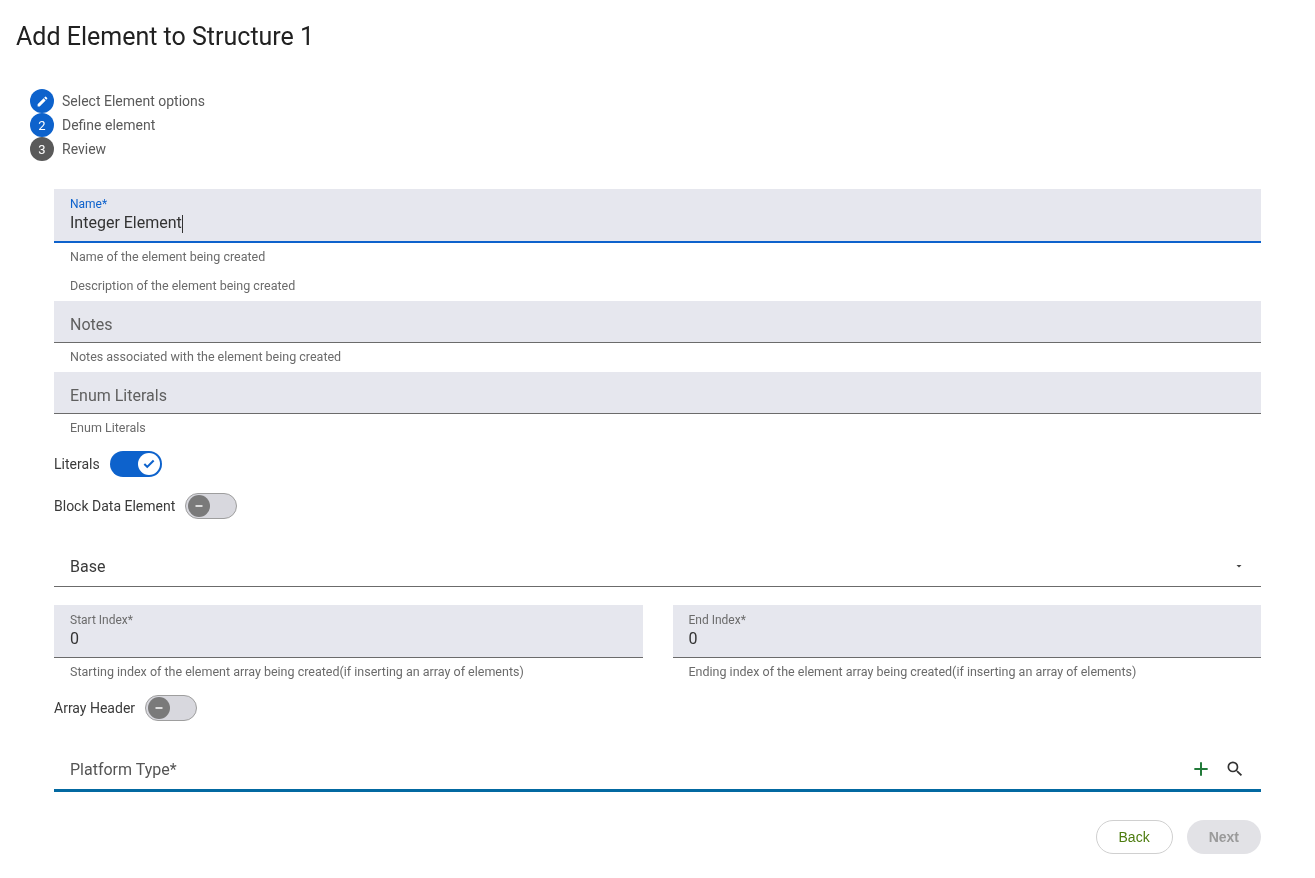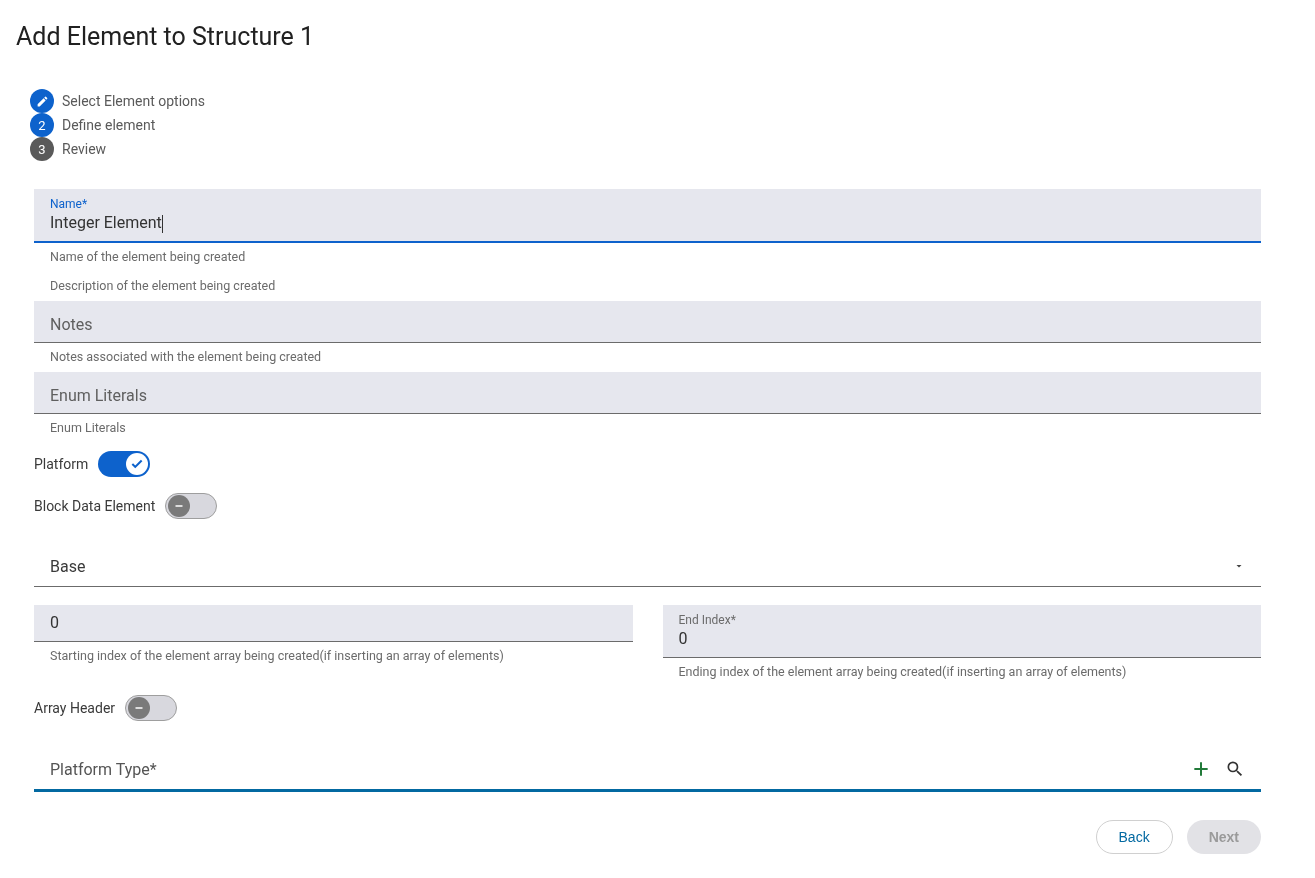--- a/index.html
+++ b/index.html
@@ -46,21 +46,21 @@
   color: #5a5a5a;
 }
 .step-line {
   flex: 1;
   height: 1px;
   background: #bdbdbd;
   margin: 0 10px;
 }
 
 .form {
-  padding: 16px 54px 0 34px;
+  padding: 16px 54px 0 54px;
 }
 
 .field {
   background: #e6e7ee;
   border-bottom: 1px solid #6b6b6b;
   padding: 8px 16px 6px 16px;
   position: relative;
 }
 .field.focused { border-bottom: 2px solid #0d62cc; }
 .field-label {
@@ -180,21 +180,21 @@
 }
 .btn {
   border-radius: 18px;
   padding: 8px 22px;
   font-size: 14px;
   cursor: pointer;
   border: none;
 }
 .btn-back {
   background: #fff;
-  color: #0369a1;
+  color: #4d7c0f;
   border: 1px solid #d0d0d0;
 }
 .btn-next {
   background: #e2e2e6;
   color: #9a9a9a;
   font-weight: bold;
 }
 .cursor-caret {
   display: inline-block;
   width: 1px;
@@ -247,21 +247,21 @@
     <div class="field-placeholder">Notes</div>
   </div>
   <div class="helper">Notes associated with the element being created</div>
 
   <div class="field" style="padding:0 16px;">
     <div class="field-placeholder">Enum Literals</div>
   </div>
   <div class="helper">Enum Literals</div>
 
   <div class="toggle-row">
-    <span class="toggle-label">Platform</span>
+    <span class="toggle-label">Literals</span>
     <div class="toggle on">
       <div class="toggle-knob">
         <svg class="check-svg" viewBox="0 0 24 24" fill="none" stroke="#0d62cc" stroke-width="3.5">
             <polyline points="20 6 9 17 4 12"></polyline>
           </svg>
       </div>
     </div>
   </div>
 
   <div class="toggle-row">
@@ -280,20 +280,21 @@
     <span class="select-caret">
       <svg viewBox="0 0 24 24">
           <path d="M7 10l5 5 5-5z"></path>
         </svg>
     </span>
   </div>
 
   <div class="two-col">
     <div>
       <div class="field">
+        <span class="field-label">Start Index*</span>
         <div class="field-input">0</div>
       </div>
       <div class="helper">Starting index of the element array being created(if inserting an array of elements)</div>
     </div>
     <div>
       <div class="field">
         <span class="field-label">End Index*</span>
         <div class="field-input">0</div>
       </div>
       <div class="helper">Ending index of the element array being created(if inserting an array of elements)</div>

